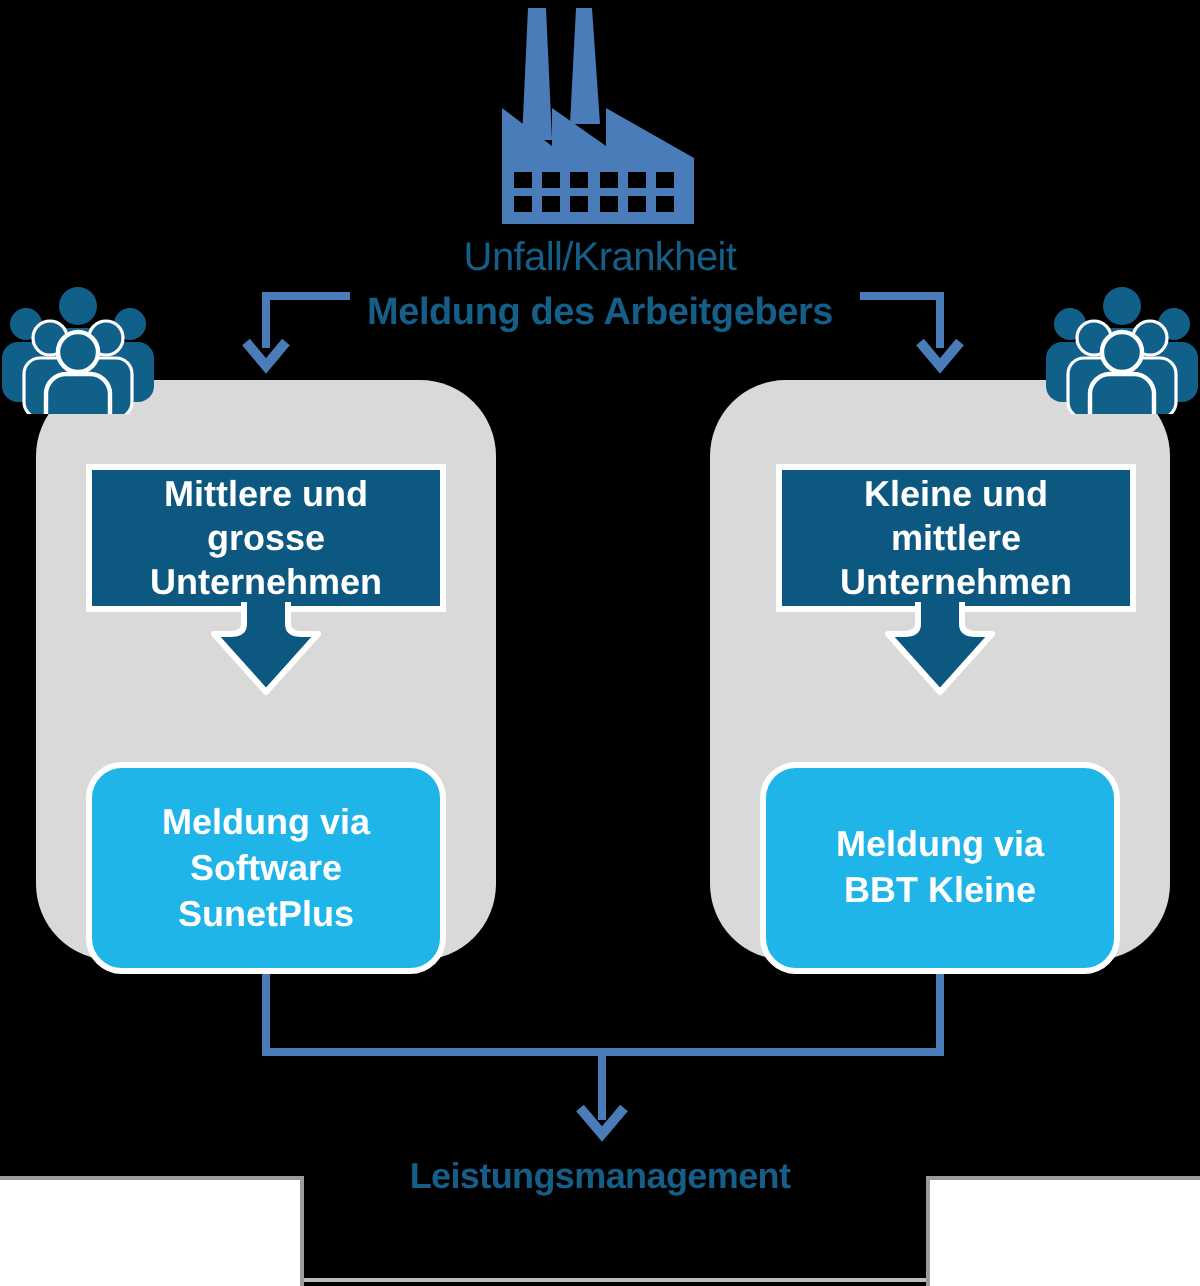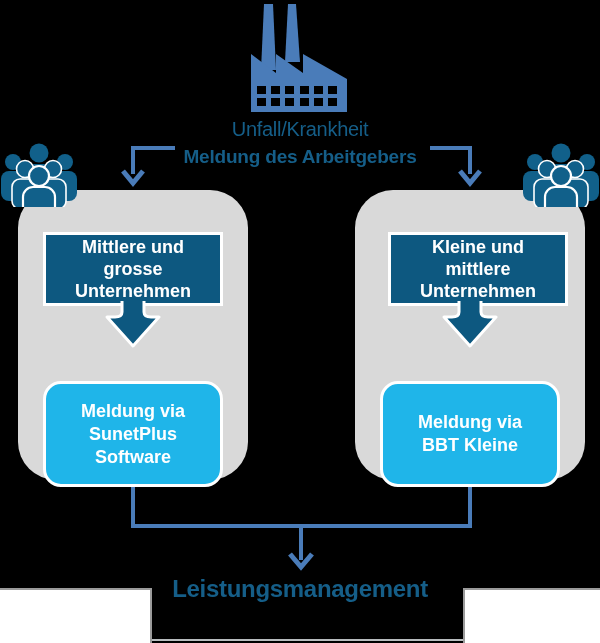--- a/index.html
+++ b/index.html
@@ -63,21 +63,21 @@
   .white-block{
     top:588px;height:55px;background:#fff;box-sizing:border-box;z-index:3;
     border-top:2px solid var(--edge-gray);
   }
   .white-block.left{left:0;width:152px;border-right:2px solid var(--edge-gray);}
   .white-block.right{left:463px;width:137px;border-left:2px solid var(--edge-gray);}
   .bottom-line{left:152px;top:639px;width:311px;height:2px;background:var(--edge-gray-light);z-index:3;}
   
   .footer{
     left:0;top:574px;width:600px;text-align:center;z-index:8;
-    font-size:24px;font-weight:bold;line-height:29px;letter-spacing:-0.3px;
+    font-size:18px;font-weight:bold;line-height:29px;letter-spacing:-0.3px;
     color:var(--heading-teal);
   }
   .factory{z-index:4;}
   .factory .f{fill:var(--accent-blue);}
 </style>
 </head>
 <body>
 
 <div class="canvas">
 
@@ -159,22 +159,22 @@
 
   <svg class="abs fatarrow" style="left:101px;top:301px;" width="64" height="48" viewBox="0 0 64 48">
     <path d="M21,-4 L21,11 Q21,16 14,16 L6,16 L32,45 L58,16 L50,16 Q43,16 43,11 L43,-4"></path>
   </svg>
   <svg class="abs fatarrow" style="left:438px;top:301px;" width="64" height="48" viewBox="0 0 64 48">
     <path d="M21,-4 L21,11 Q21,16 14,16 L6,16 L32,45 L58,16 L50,16 Q43,16 43,11 L43,-4"></path>
   </svg>
 
   <div class="abs report left">
     <span>Meldung via</span>
+    <span>Software</span>
     <span>SunetPlus</span>
-    <span>Software</span>
   </div>
   <div class="abs report right">
     <span>Meldung via</span>
     <span>BBT Kleine</span>
   </div>
 
   <div class="abs white-block left"></div>
   <div class="abs white-block right"></div>
   <div class="abs bottom-line"></div>
 

